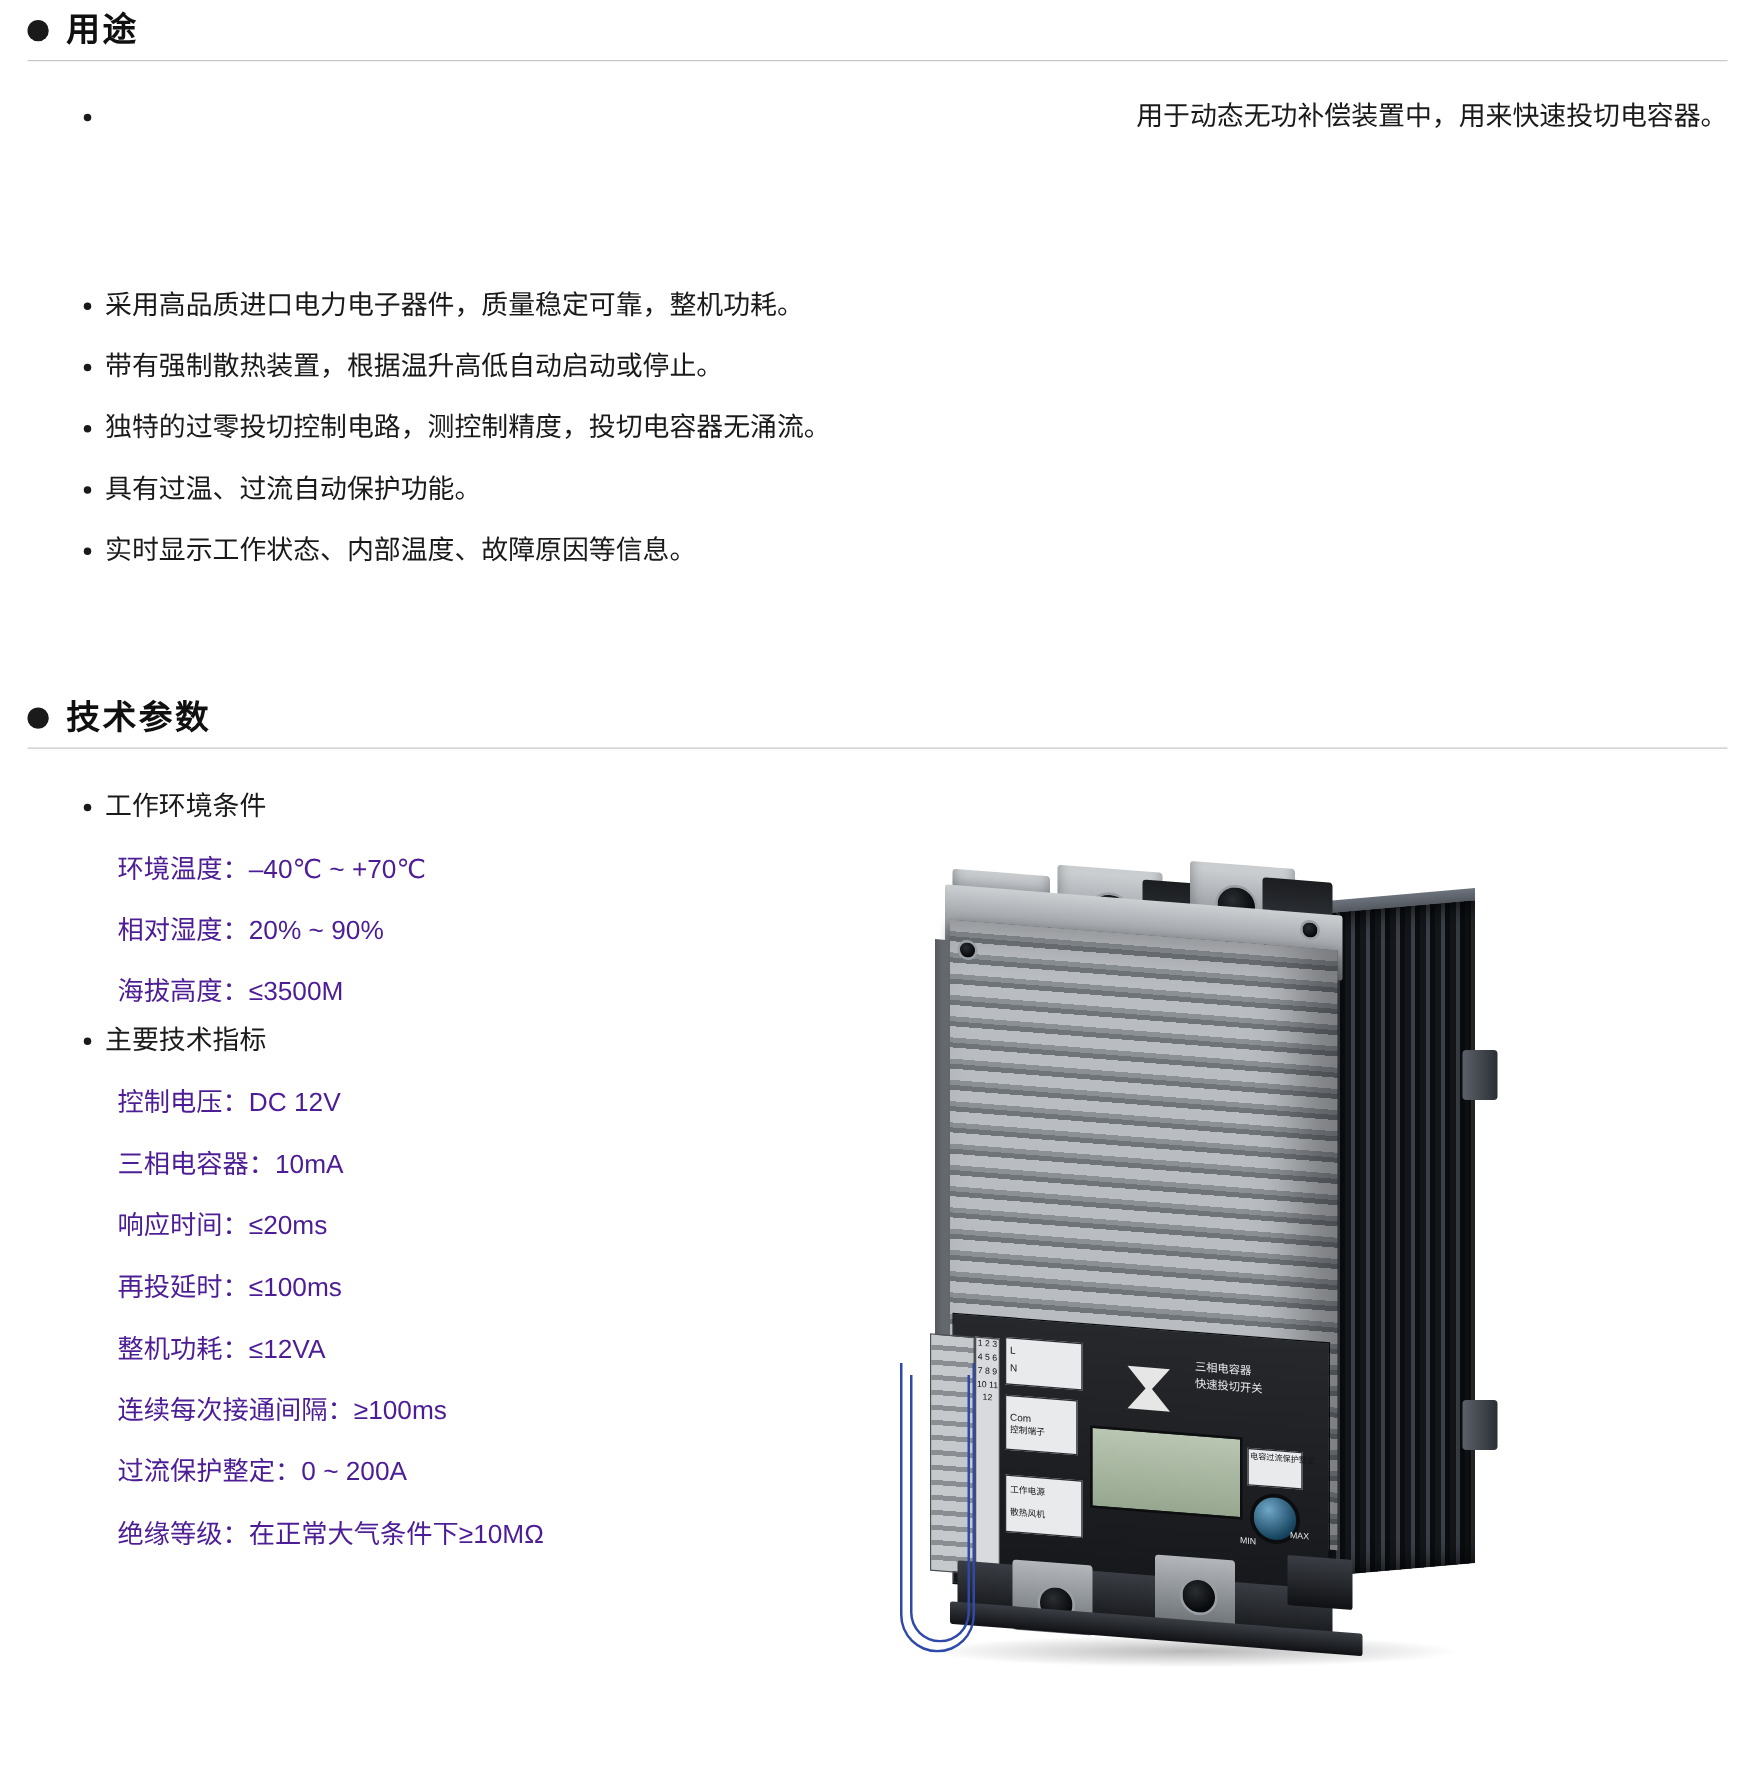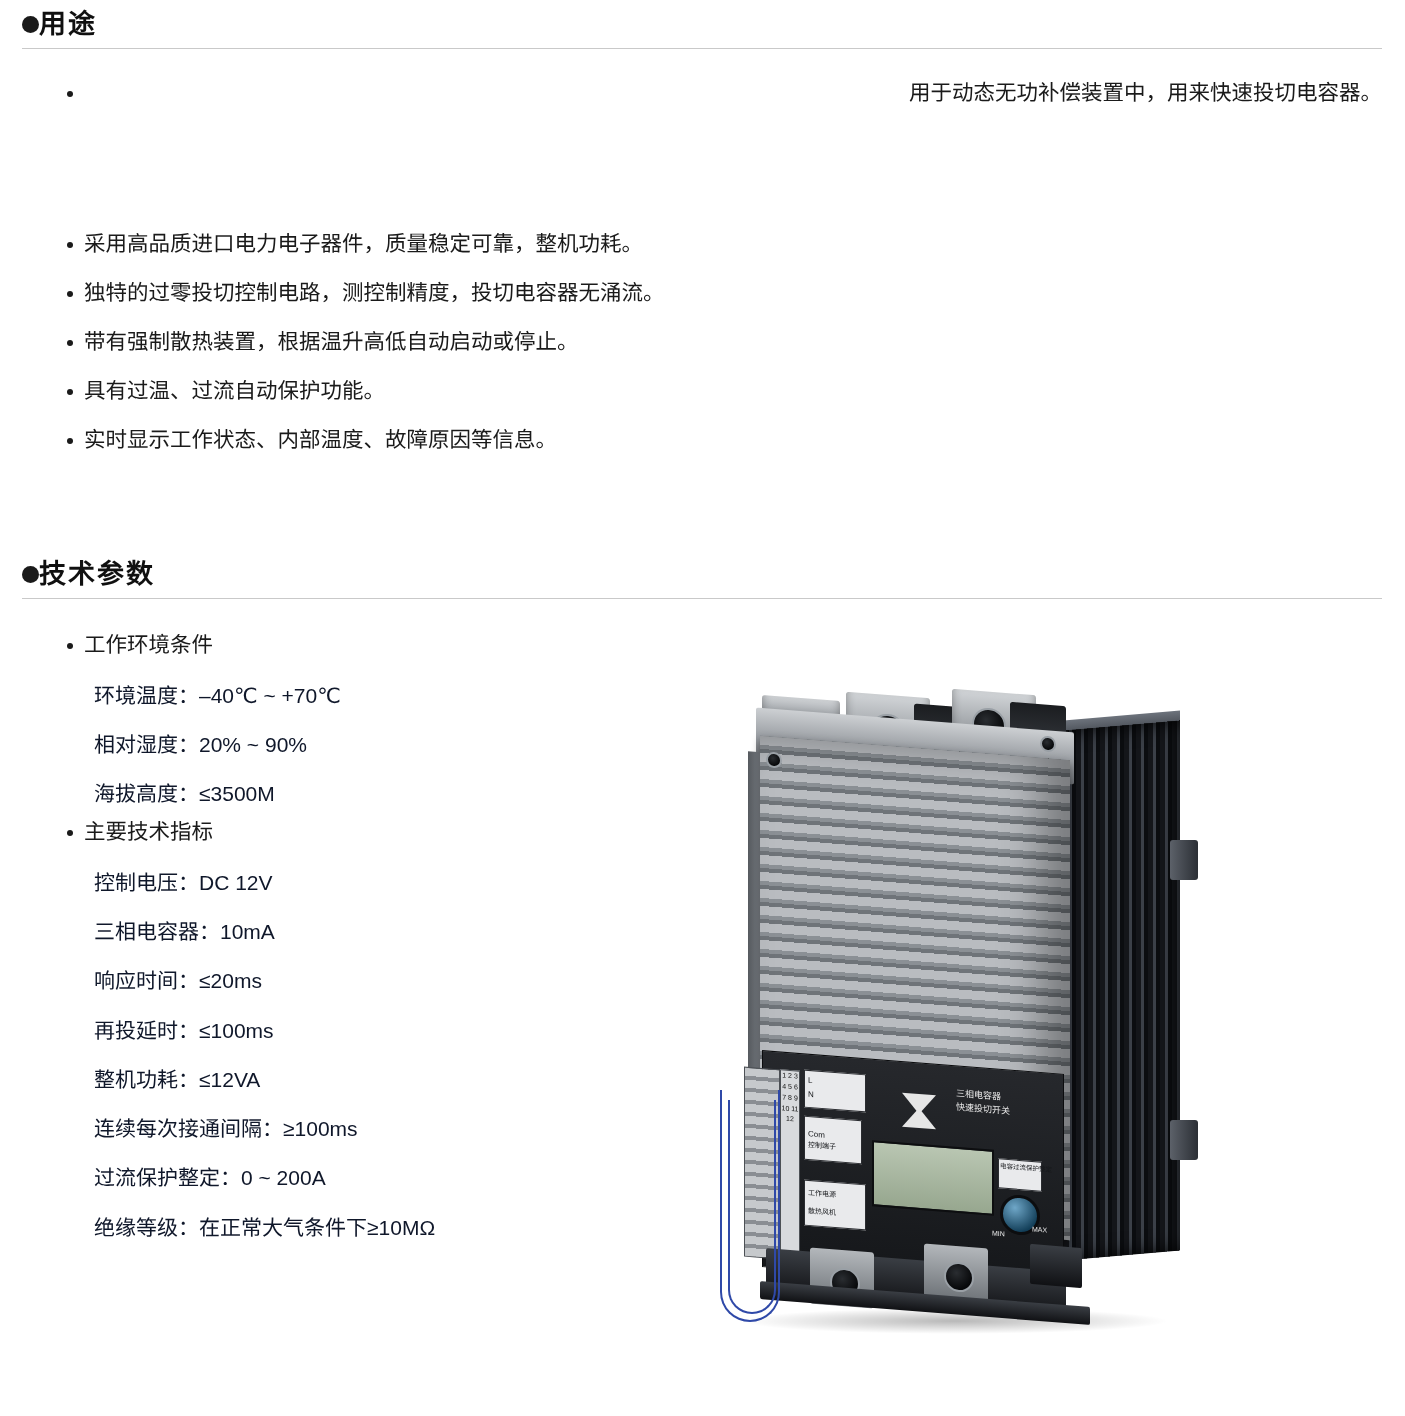--- a/index.html
+++ b/index.html
@@ -24,20 +24,21 @@
     padding: 0 22px 0 22px;
   }
 
   
   .section {
     position: relative;
   }
   .section-head {
     display: flex;
     align-items: center;
+    gap: 14px;
     padding-bottom: 8px;
     border-bottom: 1px solid #c9c9c9;
   }
   .bullet-dot {
     width: 17px;
     height: 17px;
     border-radius: 50%;
     background: #1a1a1a;
     flex: 0 0 auto;
     display: block;
@@ -75,21 +76,21 @@
   }
 
   .sub-list {
     list-style: none;
     margin: 0;
     padding: 0;
   }
   .sub-list > li {
     font-size: 21px;
     line-height: 1.3;
-    color: #0f172a;
+    color: #4c1d95;
     padding-left: 10px;
   }
 
   
   #sec-usage { position: absolute; left: 22px; top: 10px; width: 1360px; }
   #usage-list { margin-top: 30px; margin-left: 36px; text-align: right; }
 
   #sec-features { position: absolute; left: 22px; top: 200px; width: 1360px; }
   #features-list { margin-top: 30px; margin-left: 36px; }
   #features-list > li { margin-bottom: 20px; }
@@ -314,22 +315,22 @@
       <span class="section-title">用途</span>
     </div>
     <ul class="bullets" id="usage-list">
       <li>用于动态无功补偿装置中，用来快速投切电容器。</li>
     </ul>
   </div>
 
   <div class="section" id="sec-features">
     <ul class="bullets" id="features-list">
       <li>采用高品质进口电力电子器件，质量稳定可靠，整机功耗。</li>
+      <li>带有强制散热装置，根据温升高低自动启动或停止。</li>
       <li>独特的过零投切控制电路，测控制精度，投切电容器无涌流。</li>
-      <li>带有强制散热装置，根据温升高低自动启动或停止。</li>
       <li>具有过温、过流自动保护功能。</li>
       <li>实时显示工作状态、内部温度、故障原因等信息。</li>
     </ul>
   </div>
 
   <div class="section" id="sec-specs">
     <div class="section-head">
       <span class="bullet-dot"></span>
       <span class="section-title">技术参数</span>
     </div>

